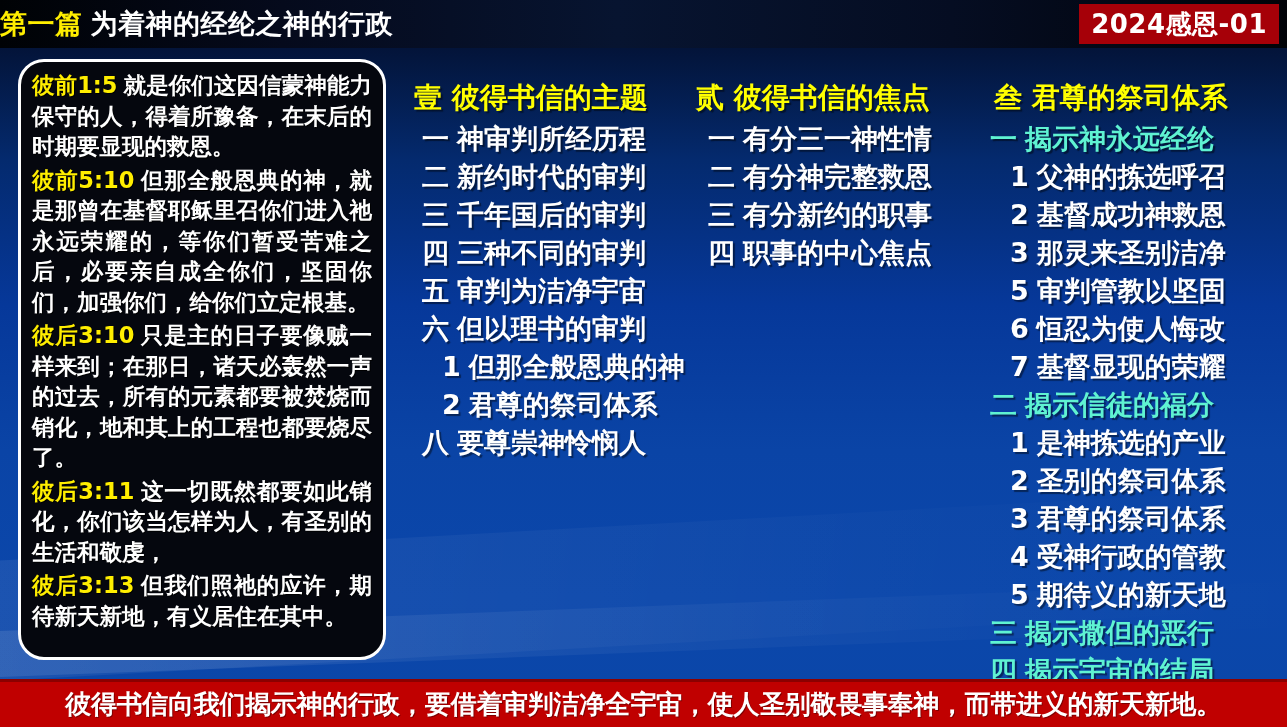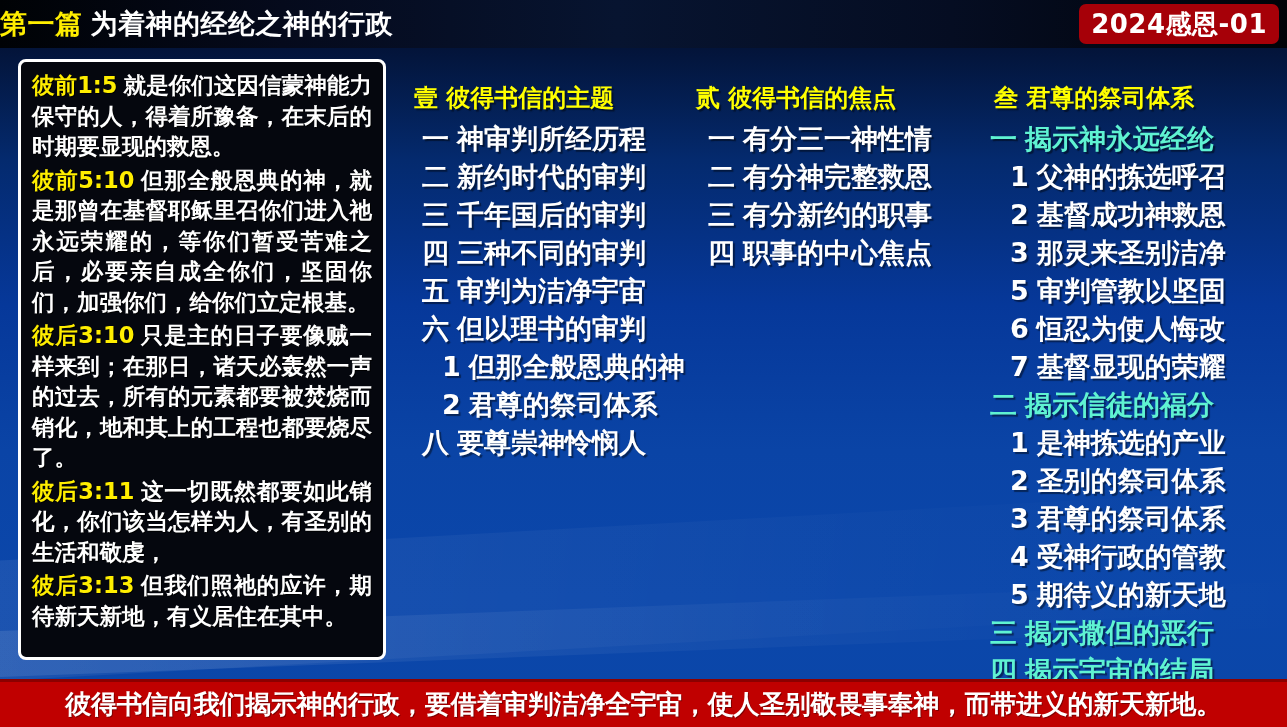--- a/index.html
+++ b/index.html
@@ -82,33 +82,32 @@
     height: 40px;
     padding: 0 12px;
     background: #a60008;
     color: #ffffff;
     font-size: 26px;
     font-weight: bold;
     display: flex;
     align-items: center;
     justify-content: center;
     letter-spacing: 0.5px;
-    border-radius: 7px;
   }
 
   
   #verse-box {
     position: absolute;
     left: 18px;
     top: 59px;
     width: 368px;
     height: 601px;
     background: #05070e;
     border: 3px solid #ffffff;
-    border-radius: 8px;
+    border-radius: 26px;
     padding: 8px 11px 6px 11px;
     overflow: hidden;
   }
   .verse {
     color: #ffffff;
     font-size: 22.5px;
     line-height: 30.5px;
     font-weight: bold;
     text-align: justify;
     text-align-last: left;
@@ -124,21 +123,21 @@
   .col {
     position: absolute;
     top: 78px;
   }
   #col-1 { left: 396px; width: 292px; }
   #col-2 { left: 686px; width: 292px; }
   #col-3 { left: 976px; width: 306px; }
 
   .col-head {
     color: #ffff00;
-    font-size: 24px;
+    font-size: 28px;
     font-weight: bold;
     line-height: 40px;
     margin-bottom: 2px;
     text-shadow: 2px 2px 1px rgba(0,0,0,0.45);
     white-space: nowrap;
   }
   #col-1 .col-head { padding-left: 18px; }
   #col-2 .col-head { padding-left: 10px; }
   #col-3 .col-head { padding-left: 18px; }
 

